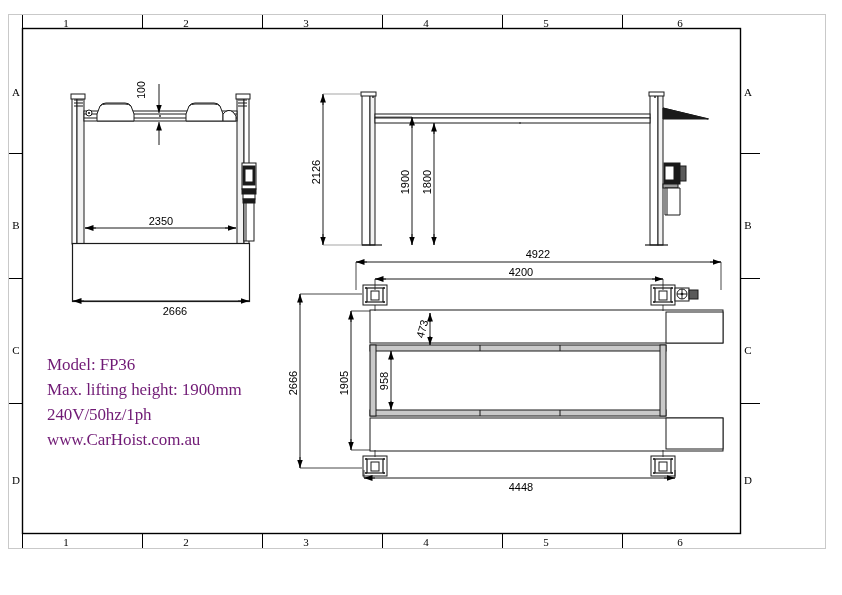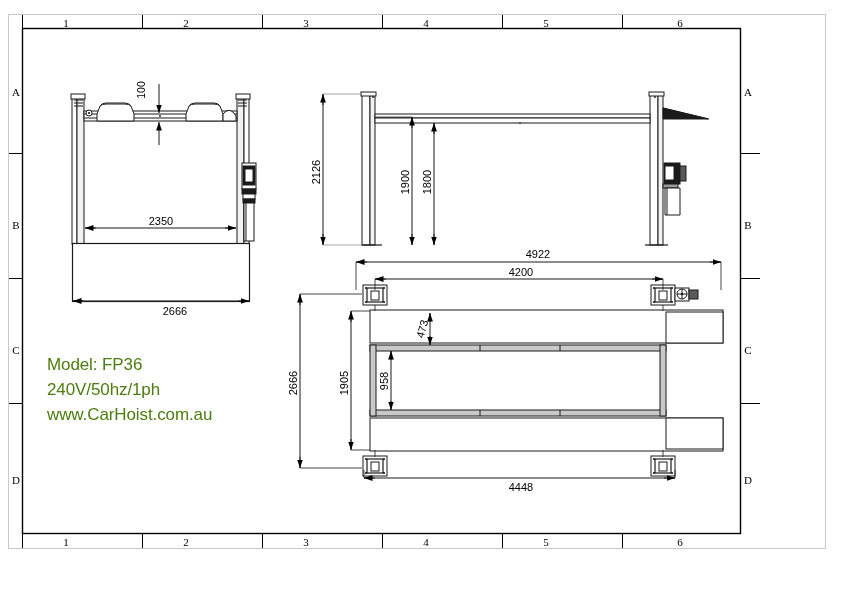--- a/index.html
+++ b/index.html
@@ -18,24 +18,24 @@
   }
   #sheet-svg {
     position: absolute;
     left: 0;
     top: 0;
   }
   .spec-text {
     position: absolute;
     left: 47px;
     top: 352px;
-    font-family: Liberation Sans, sans-serif;
+    font-family: Liberation Serif, serif;
     font-size: 17px;
     line-height: 25px;
-    color: #4d7c0f;
+    color: #701a75;
     white-space: nowrap;
     letter-spacing: -0.1px;
   }
   .spec-line { display: block; }
 </style>
 </head>
 <body>
 
 <div id="page">
 
@@ -394,17 +394,18 @@
         <line x1="364" y1="470" x2="364" y2="478" stroke-width="0.8"></line>
         <line x1="675" y1="470" x2="675" y2="478" stroke-width="0.8"></line>
       </g>
       <text x="521" y="491" font-family="Liberation Sans, sans-serif" font-size="11" fill="#000000" stroke="none" text-anchor="middle">4448</text>
     </g>
 
   </svg>
 
   <div class="spec-text">
     <span class="spec-line">Model: FP36</span>
+    <span class="spec-line">Max. lifting height: 1900mm</span>
     <span class="spec-line">240V/50hz/1ph</span>
     <span class="spec-line">www.CarHoist.com.au</span>
   </div>
 
 </div>
 
 </body></html>

